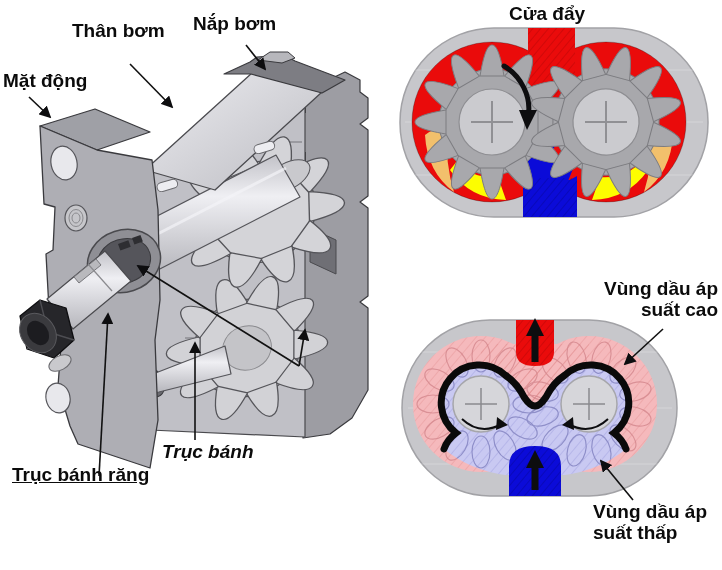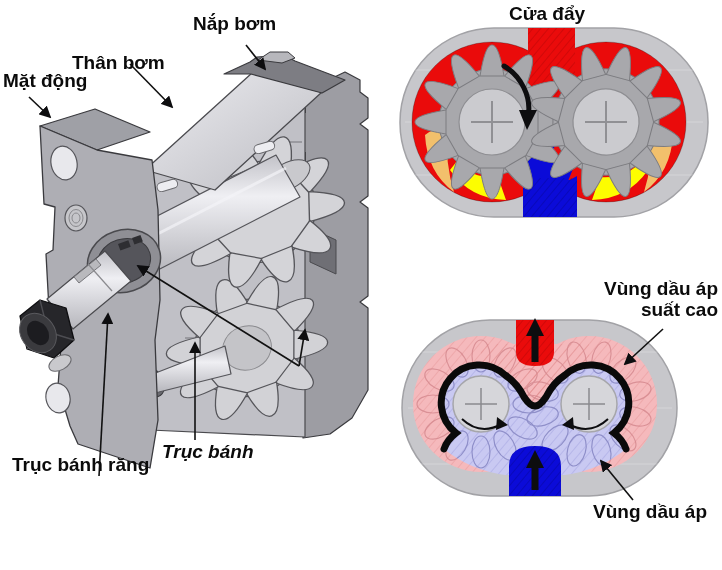--- a/index.html
+++ b/index.html
@@ -282,38 +282,39 @@
     <line x1="299" y1="366" x2="305" y2="330" marker-end="url(#ah)"></line>
     <line x1="299" y1="366" x2="138" y2="266" marker-end="url(#ah)"></line>
     <line x1="195" y1="440" x2="195" y2="343" marker-end="url(#ah)"></line>
     <line x1="99" y1="476" x2="108" y2="314" marker-end="url(#ah)"></line>
   </g>
 </svg>
 
 <div class="lbl" style="left:193px;top:13px;">
   <span>Nắp bơm</span>
 </div>
-<div class="lbl" style="left:72px;top:52px;">
+<div class="lbl" style="left:72px;top:20px;">
   <span>Thân bơm</span>
 </div>
 <div class="lbl" style="left:3px;top:70px;">
   <span>Mặt động</span>
 </div>
 <div class="lbl center" style="left:497px;top:3px;width:100px;">
   <span>Cửa đẩy</span>
 </div>
 <div class="lbl right" style="left:590px;top:278px;width:128px;">
   <div>Vùng dầu áp</div>
   <div>suất cao</div>
 </div>
 <div class="lbl" style="left:270px;top:366px;">
 </div>
 <div class="lbl" style="left:162px;top:441px;font-style:italic;">
   <div>Trục bánh</div>
 </div>
-<div class="lbl" style="left:12px;top:454px;">
+<div class="lbl" style="left:12px;top:464px;text-decoration:underline;">
   <div>Trục bánh răng</div>
 </div>
 <div class="lbl" style="left:593px;top:501px;">
   <div>Vùng dầu áp</div>
+  <div>suất thấp</div>
 </div>
 
 </div>
 
 </body></html>

